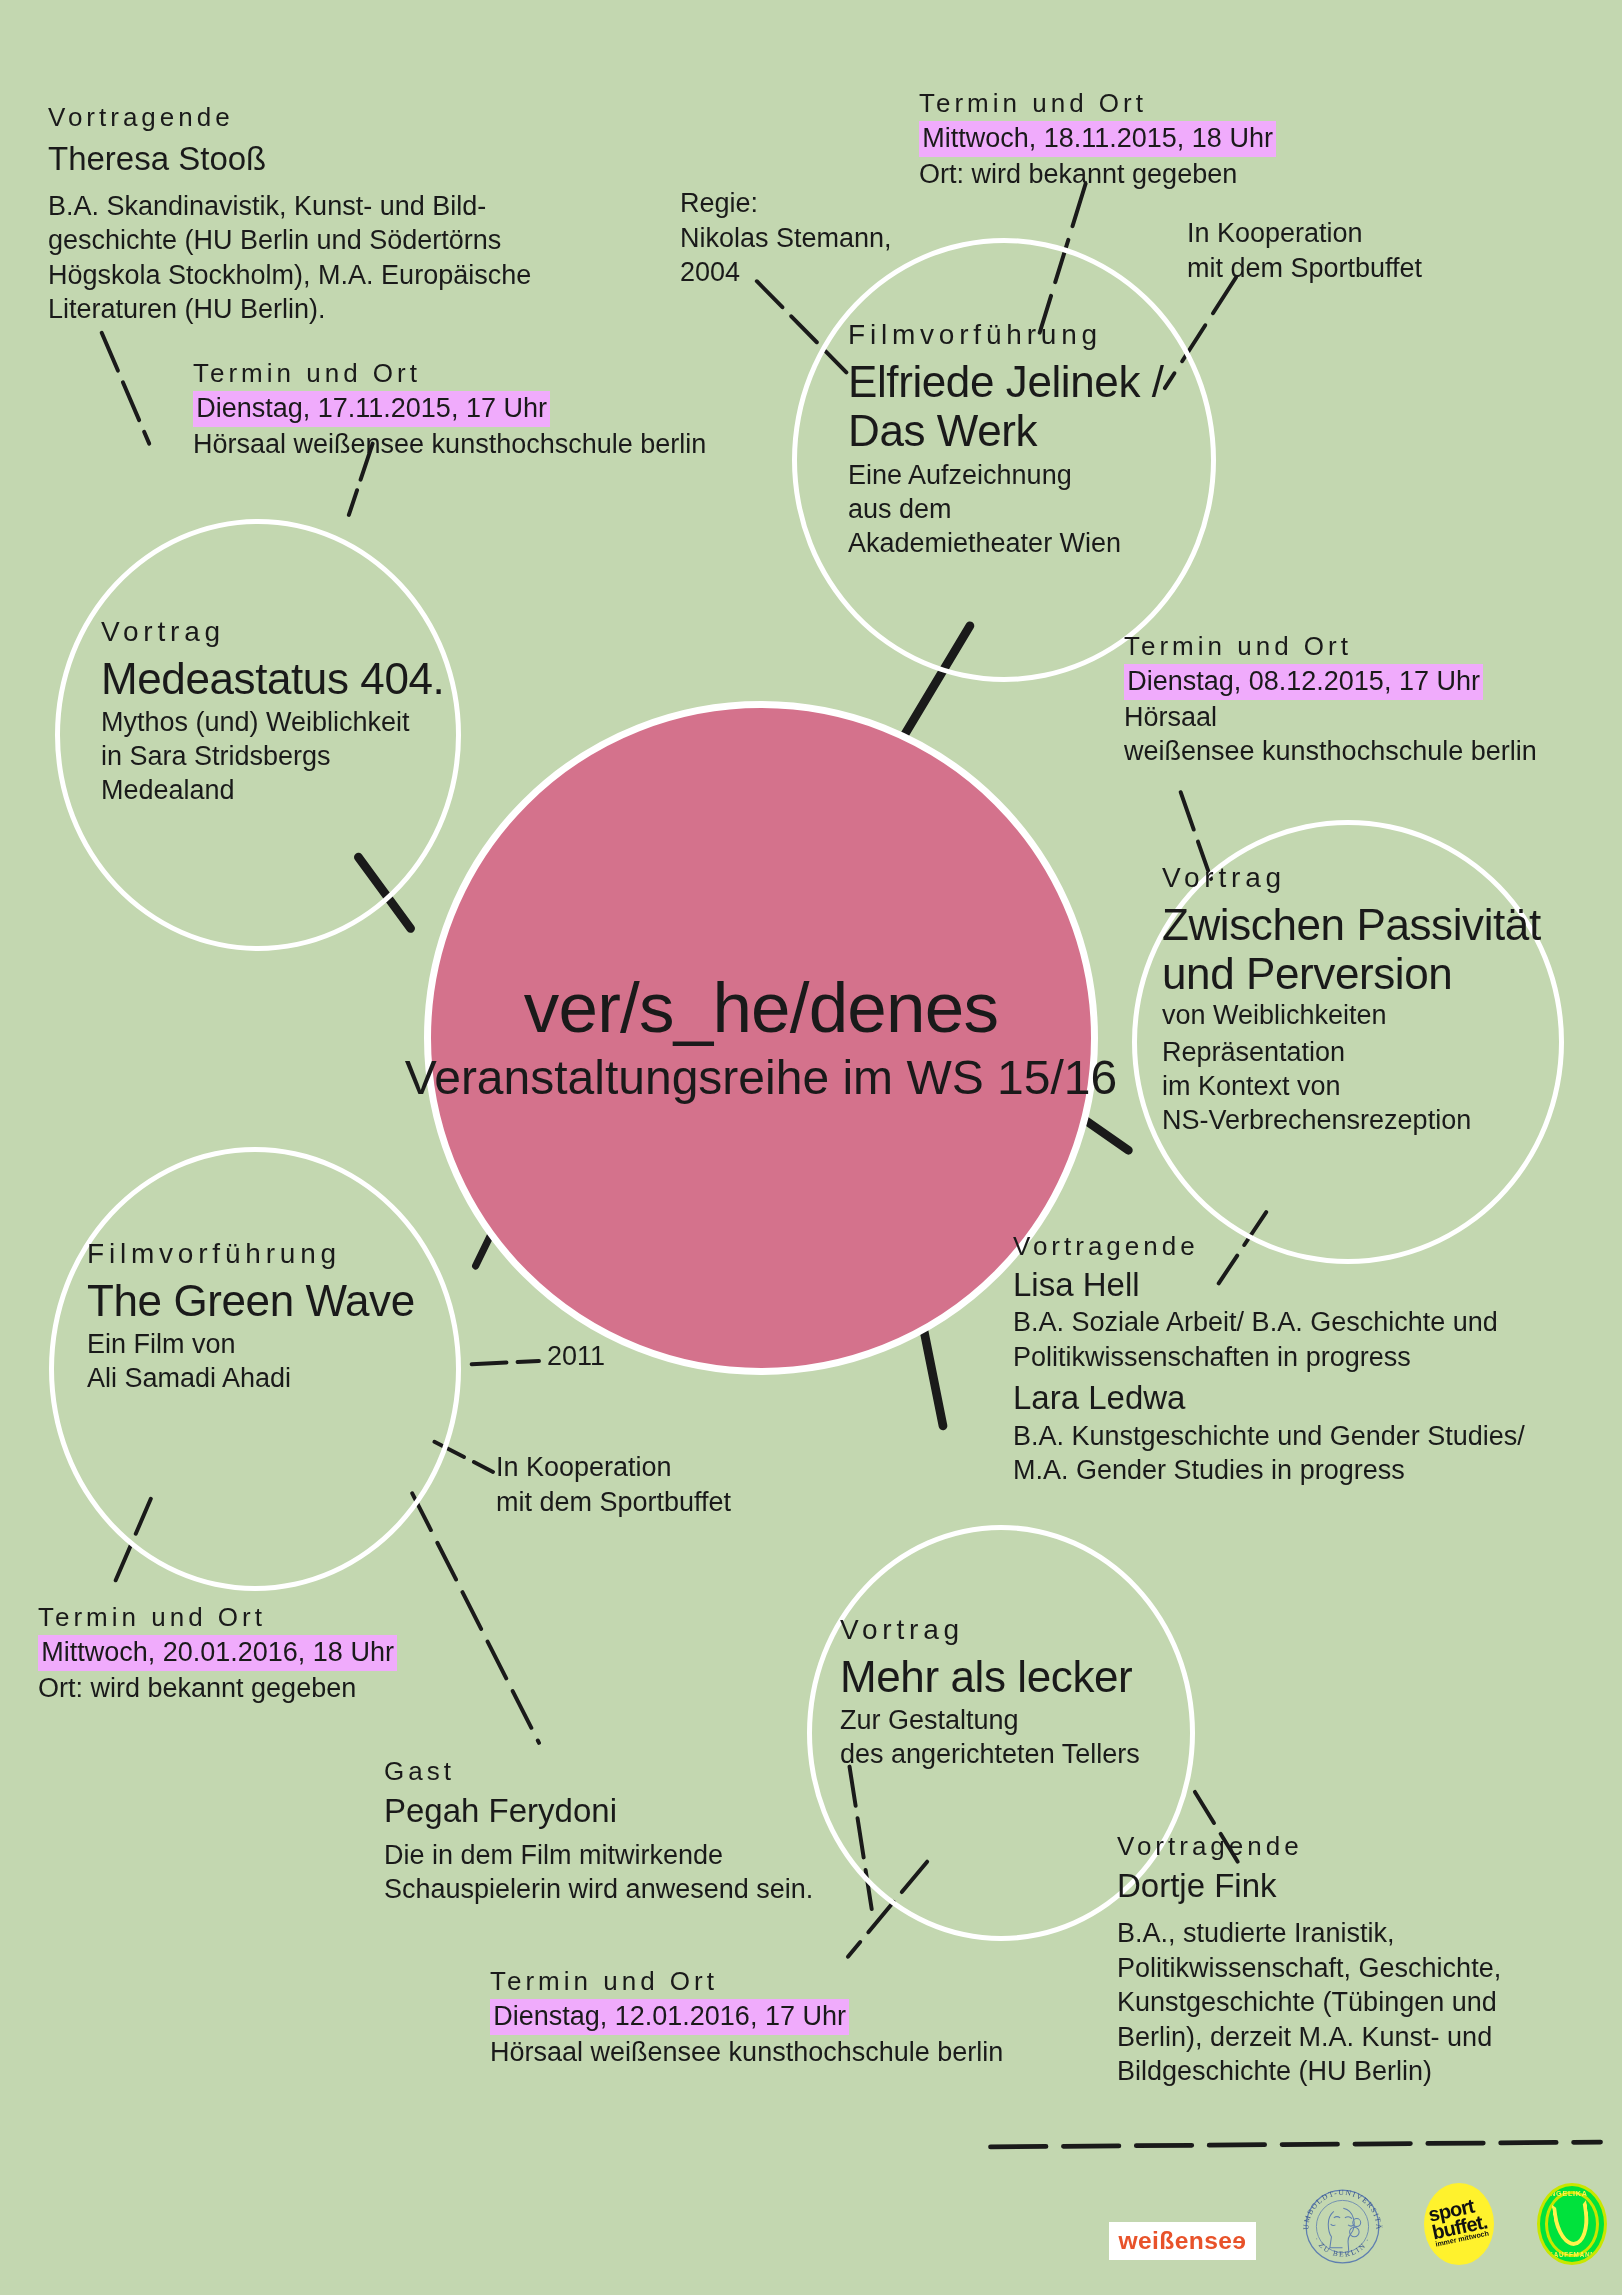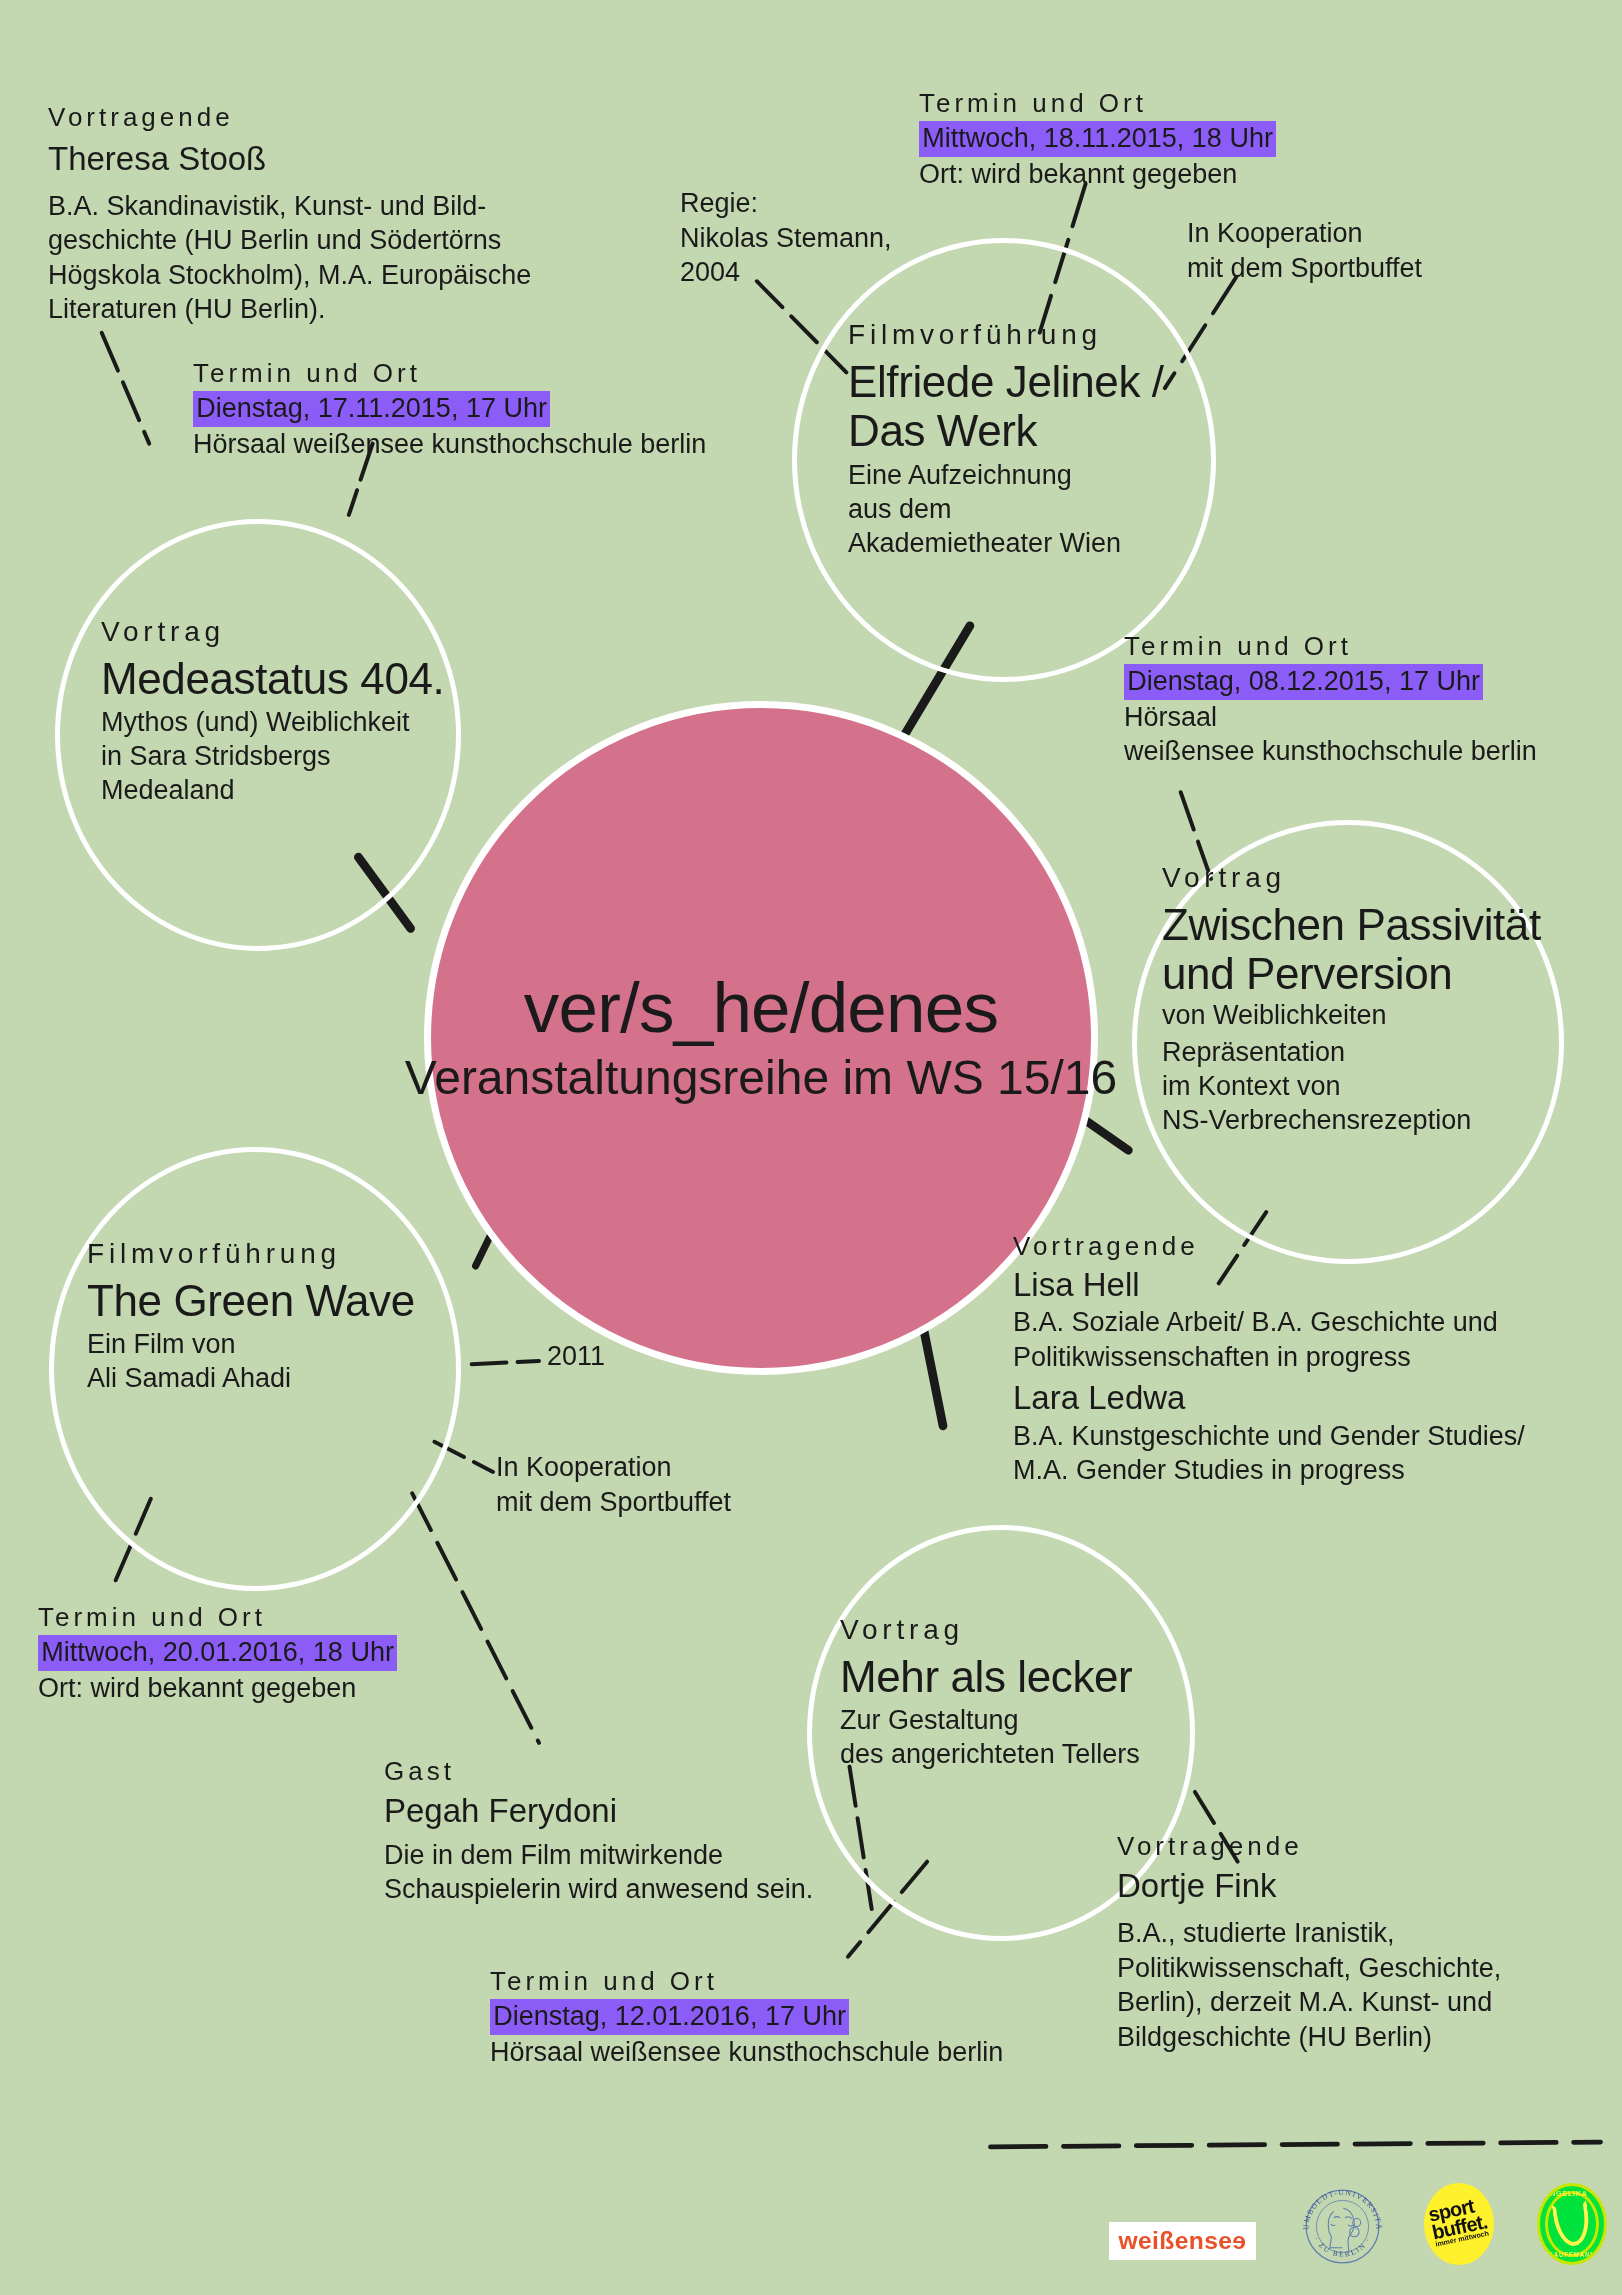--- a/index.html
+++ b/index.html
@@ -34,21 +34,21 @@
   .name{
     font-size:33px;
     line-height:1.25;
     white-space:nowrap;
   }
   .body{
     font-size:27px;
     line-height:1.28;
   }
   .hl{
-    background:#8b5cf6;
+    background:#f0abfc;
     display:inline-block;
     padding:0 3.2px 1.6px 3.2px;
     font-size:27px;
     line-height:1.28;
   }
   .big-title{
     font-size:44px;
     line-height:1.1;
     letter-spacing:-0.4px;
   }
@@ -332,20 +332,21 @@
     <div class="label">Termin und Ort</div>
     <div><span class="hl">Dienstag, 12.01.2016, 17 Uhr</span></div>
     <div class="body">Hörsaal weißensee kunsthochschule berlin</div>
   </div>
 
   <div class="abs" style="left:1117px;top:1830px;width:491px;">
     <div class="label">Vortragende</div>
     <div class="name" style="margin-top:1.6px;">Dortje Fink</div>
     <div class="body" style="margin-top:9.5px;">B.A., studierte Iranistik,</div>
     <div class="body">Politikwissenschaft, Geschichte,</div>
+    <div class="body">Kunstgeschichte (Tübingen und</div>
     <div class="body">Berlin), derzeit M.A. Kunst- und</div>
     <div class="body">Bildgeschichte (HU Berlin)</div>
   </div>
 
   <div class="logo-row" style="left:1109px;top:2183px;">
 
     <div class="logo-weissensee" style="align-self:flex-end;margin-bottom:4.8px;">
       <span>weißense</span><span class="flip">e</span>
     </div>
 

